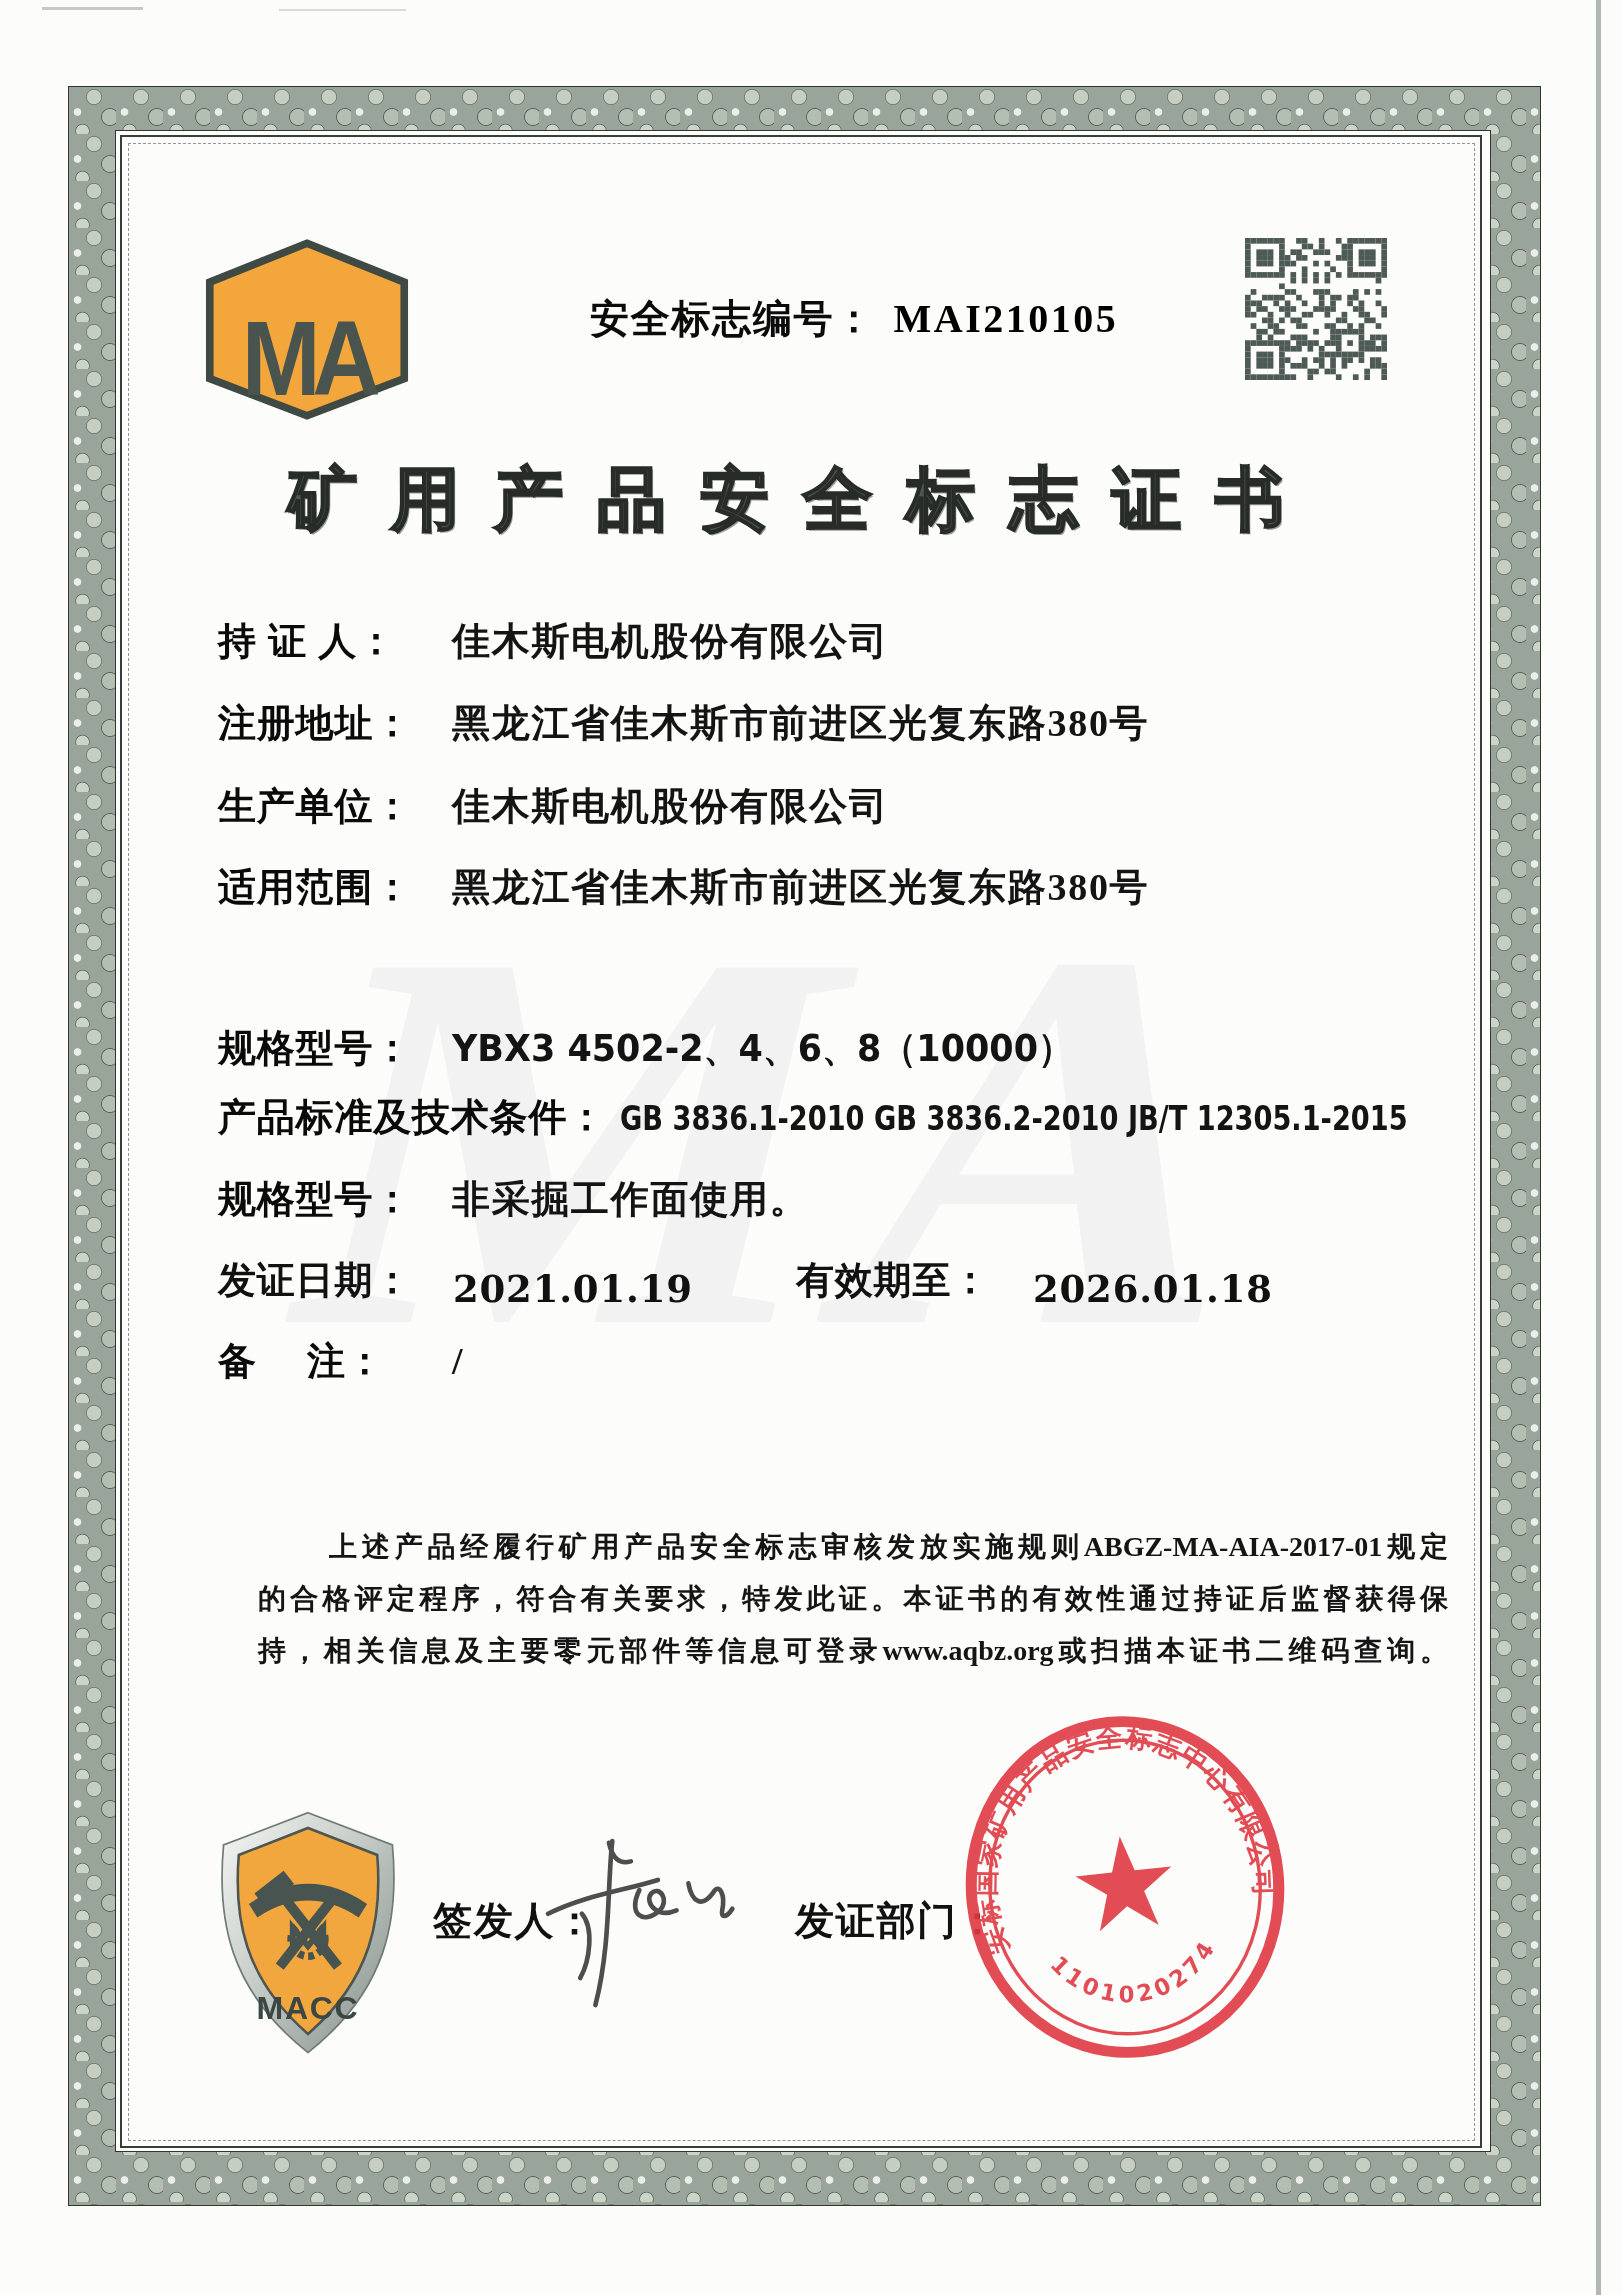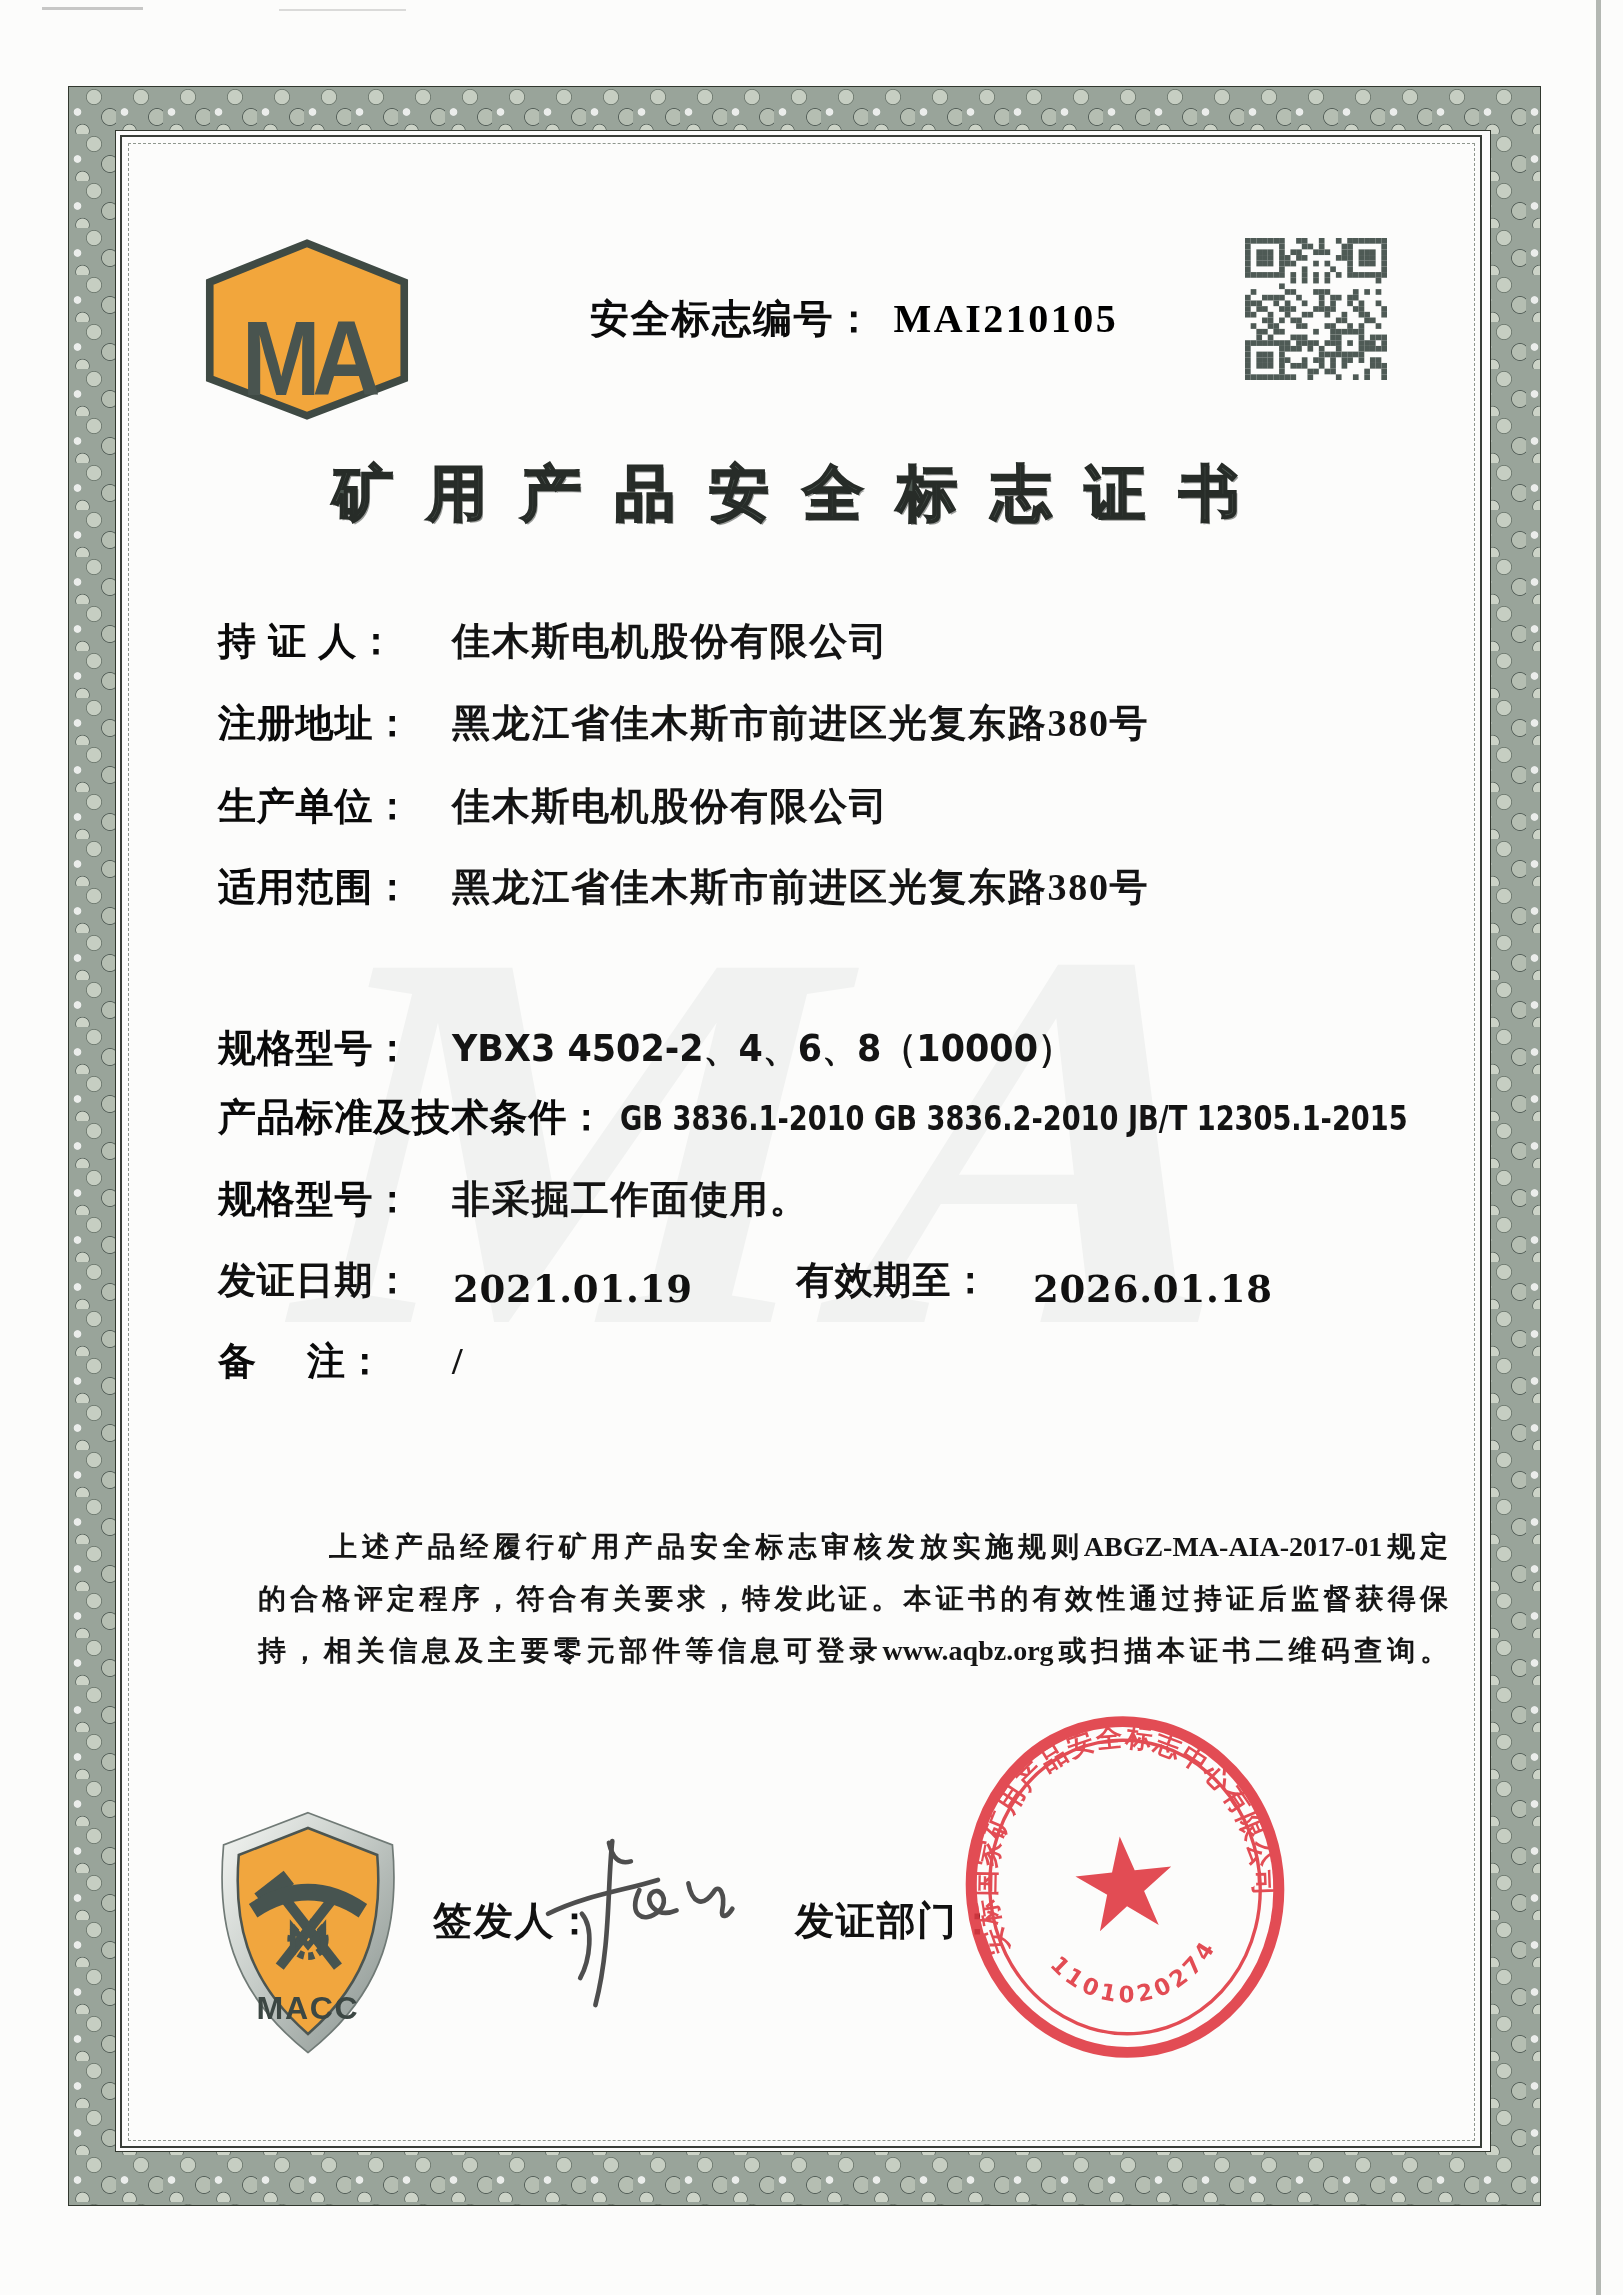--- a/index.html
+++ b/index.html
@@ -26,21 +26,21 @@
         font-weight:900;font-size:541px;color:rgba(120,132,126,0.08);transform:skewX(-14deg);
         letter-spacing:25px;z-index:0;}
   .z{position:absolute;z-index:2;}
   
   .certno{left:590px;top:292px;font-size:39px;white-space:nowrap;}
   .certno .lab{font-weight:800;color:#0b0b0b;letter-spacing:1.7px;}
   .certno .val{font-family:"Liberation Serif",serif;font-weight:600;font-size:40px;
         letter-spacing:2.5px;margin-left:18.6px;color:#000000;}
   .qr{left:1245px;top:238px;width:142px;height:142px;}
   .title{left:279px;top:454px;width:1048px;text-align:center;white-space:nowrap;
-        font-family:"Liberation Serif",serif;font-weight:900;font-size:60px;letter-spacing:34px;
+        font-family:"Liberation Serif",serif;font-weight:900;font-size:69px;letter-spacing:34px;
         color:#4d5751;-webkit-text-stroke:2.1px #272c28;text-shadow:1.7px 1.7px 0 rgba(30,35,32,.45);}
   
   .row{position:absolute;left:218px;z-index:2;font-size:38px;white-space:nowrap;}
   .flabel{display:inline-block;width:234px;font-weight:800;color:#0a0a0a;letter-spacing:0.8px;}
   .row.wide .flabel{width:auto;margin-right:13.5px;}
   .fvalue{font-family:"Liberation Serif",serif;font-weight:700;color:#141414;letter-spacing:1.7px;}
   .fvalue.num{font-family:"DejaVu Sans",sans-serif;font-weight:700;letter-spacing:0;
         display:inline-block;transform:scaleX(.92);transform-origin:left center;}
   .fvalue.gb{font-family:"DejaVu Sans",sans-serif;font-weight:700;font-size:34px;letter-spacing:0;
         display:inline-block;transform:scaleX(.8);transform-origin:left center;}

